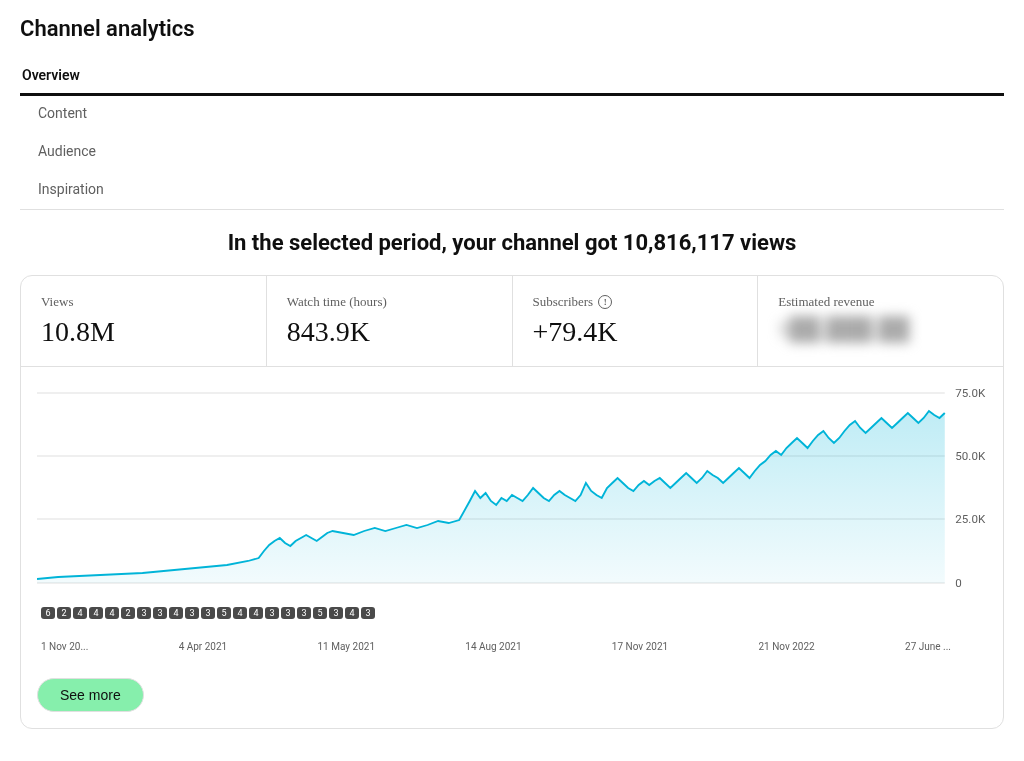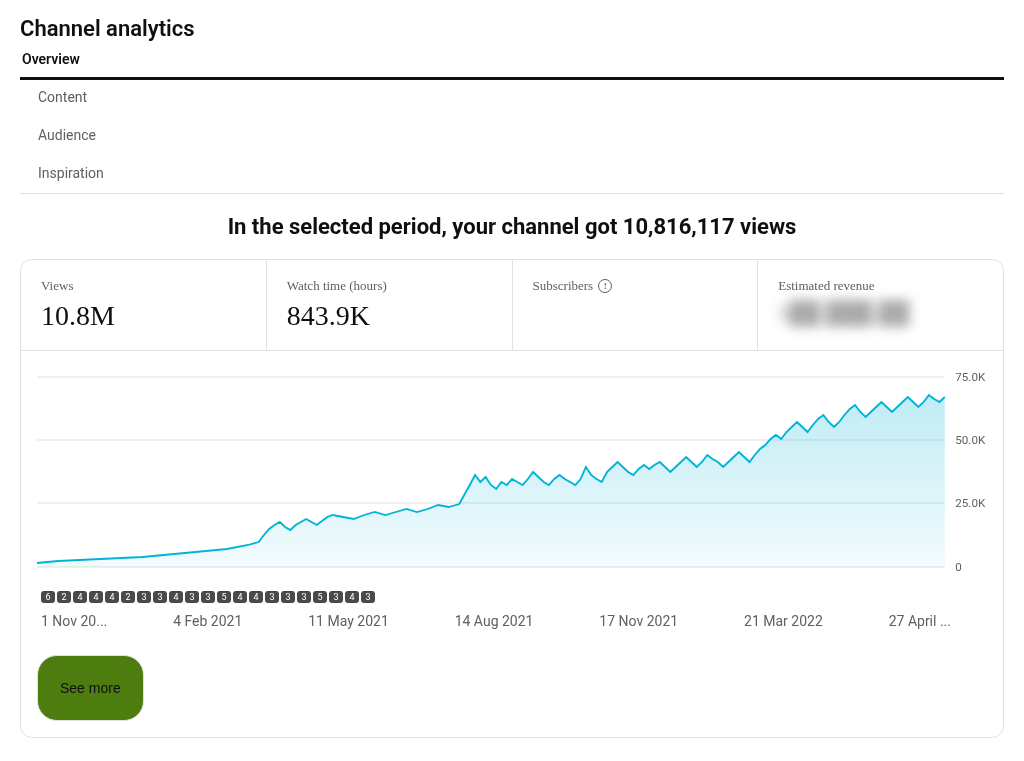--- a/index.html
+++ b/index.html
@@ -7,20 +7,21 @@
       font-family: -apple-system, BlinkMacSystemFont, 'Segoe UI', Roboto, Arial, sans-serif;
       background: #fff;
       color: #0f0f0f;
       padding: 16px 20px;
       max-width: 1024px;
     }
 
     .page-title {
       font-size: 22px;
       font-weight: 600;
+      margin-bottom: 16px;
     }
 
     .tabs {
       display: flex;
       gap: 0;
       border-bottom: 1px solid #e0e0e0;
       margin-bottom: 20px;
       flex-direction: column;
     }
     .tab {
@@ -114,23 +115,23 @@
 
     .chart-svg {
       width: 100%;
       height: 100%;
     }
 
     .chart-labels-bottom {
       display: flex;
       justify-content: space-between;
       padding: 4px 36px 4px 4px;
-      font-size: 14px;
+      font-size: 10px;
       color: #606060;
-      margin-top: 4px;
+      margin-top: 16px;
     }
 
     .video-markers {
       display: flex;
       gap: 2px;
       padding: 4px 36px 2px 4px;
       flex-wrap: nowrap;
       overflow: hidden;
     }
     .video-marker {
@@ -138,24 +139,24 @@
       color: #fff;
       border-radius: 3px;
       font-size: 9px;
       padding: 1px 3px;
       min-width: 14px;
       text-align: center;
     }
 
     .see-more-btn {
       margin: 14px 16px 16px;
-      padding: 24px 22px;
+      padding: 8px 22px;
       border-radius: 20px;
       border: 1px solid #e0e0e0;
-      background: #4d7c0f;
+      background: #86efac;
       font-size: 14px;
       font-weight: 500;
       cursor: pointer;
       color: #0f0f0f;
     }
   </style>
 </head>
 <body>
 
 <h1 class="page-title">Channel analytics</h1>
@@ -178,20 +179,21 @@
     </div>
     <div class="metric-cell">
       <div class="metric-label">Watch time (hours)</div>
       <div class="metric-value">843.9K</div>
     </div>
     <div class="metric-cell">
       <div class="metric-label">
         Subscribers
         <span class="warning-icon">!</span>
       </div>
+      <div class="metric-value">+79.4K</div>
     </div>
     <div class="metric-cell">
       <div class="metric-label">Estimated revenue</div>
       <div class="metric-value blurred">$██,███.██</div>
     </div>
   </div>
 
   <div class="chart-container">
     <div class="chart-area">
       <svg class="chart-svg" viewBox="0 0 900 220" preserveAspectRatio="none">
@@ -291,24 +293,24 @@
       <span class="video-marker">3</span>
       <span class="video-marker">3</span>
       <span class="video-marker">5</span>
       <span class="video-marker">3</span>
       <span class="video-marker">4</span>
       <span class="video-marker">3</span>
     </div>
 
     <div class="chart-labels-bottom">
       <span>1 Nov 20...</span>
-      <span>4 Feb 2021</span>
+      <span>4 Apr 2021</span>
       <span>11 May 2021</span>
       <span>14 Aug 2021</span>
       <span>17 Nov 2021</span>
-      <span>21 Mar 2022</span>
-      <span>27 April ...</span>
+      <span>21 Nov 2022</span>
+      <span>27 June ...</span>
     </div>
   </div>
 
   <button class="see-more-btn">See more</button>
 
 </div>
 
 </body></html>

